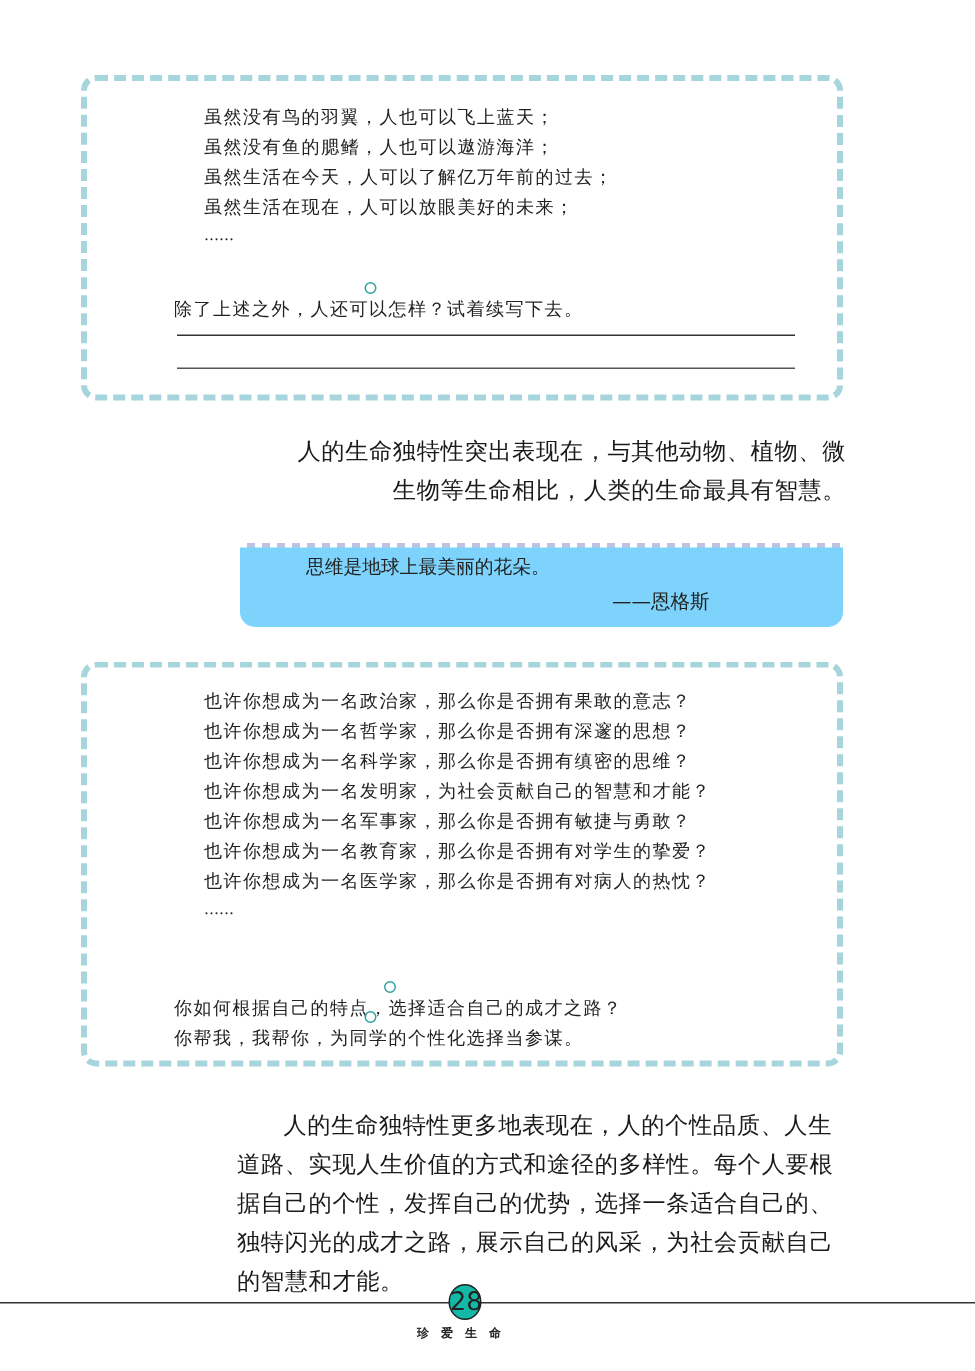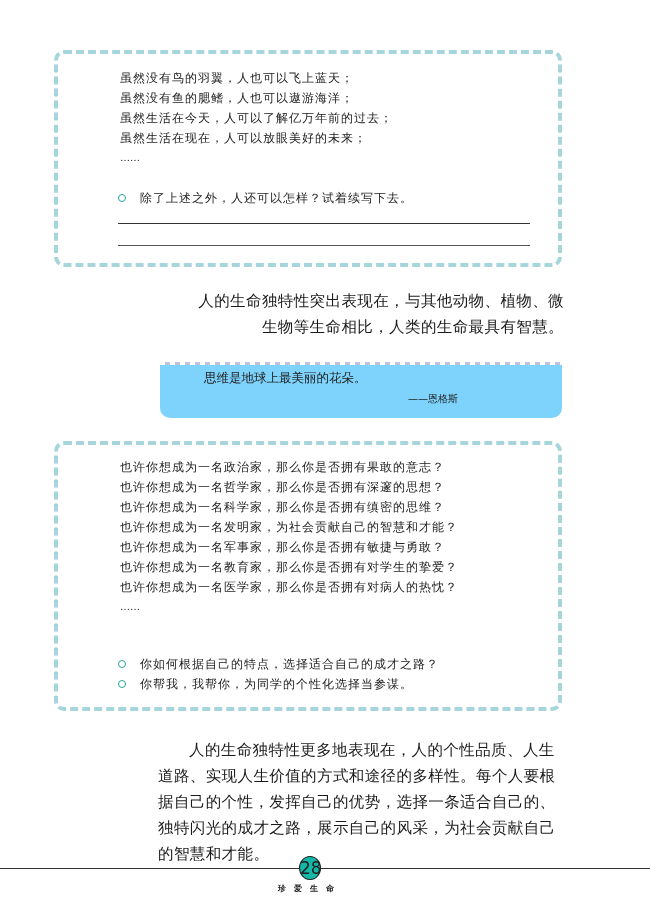--- a/index.html
+++ b/index.html
@@ -38,33 +38,34 @@
       position: absolute;
       left: 62px;
       font-family: "DejaVu Serif", "Liberation Serif", serif;
       font-size: 12px;
       line-height: 20px;
       color: #222;
       letter-spacing: 1px;
     }
     #box1 .poem { top: 14px; }
     #box2 .poem { top: 12px; }
-    .poem .line { white-space: nowrap; height: 20px; }
+    .poem .line { white-space: nowrap; height: 20px; margin-left: 16px; }
     .ellipsis { font-size: 10px; letter-spacing: 0; }
     .prompt {
       position: absolute;
       left: 58px;
       font-family: "DejaVu Serif", "Liberation Serif", serif;
       font-size: 12px;
       line-height: 20px;
       color: #222;
       letter-spacing: 1px;
       white-space: nowrap;
       display: flex;
       align-items: center;
+      flex-direction: column;
     }
     .bullet {
       display: inline-block;
       width: 6px;
       height: 6px;
       border: 1.6px solid #2aa3a0;
       border-radius: 50%;
       margin-right: 14px;
       margin-left: 2px;
     }
@@ -116,21 +117,21 @@
       left: 44px;
       top: 8px;
       font-size: 12.5px;
       color: #222;
       white-space: nowrap;
     }
     .quote-author {
       position: absolute;
       left: 248px;
       top: 30px;
-      font-size: 10px;
+      font-size: 13px;
       color: #222;
       white-space: nowrap;
     }
     #footer-line {
       position: absolute;
       left: 0;
       top: 868px;
       width: 650px;
       border-top: 1.5px solid #333;
     }

